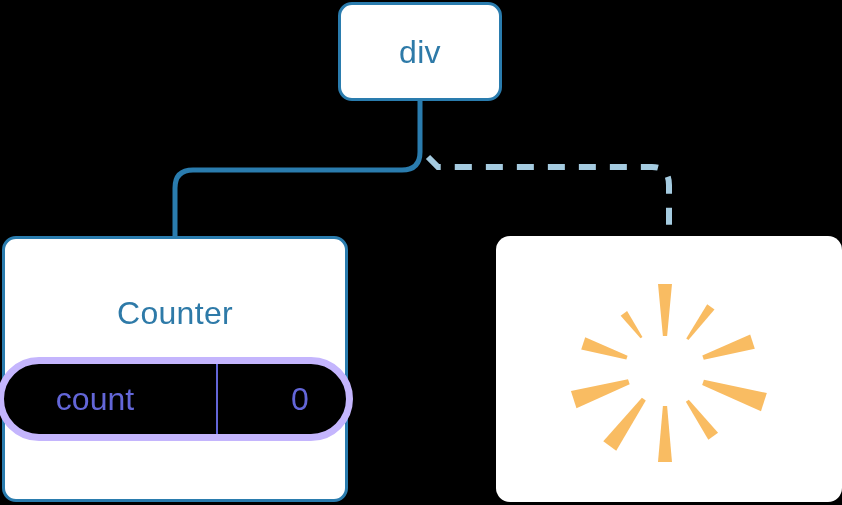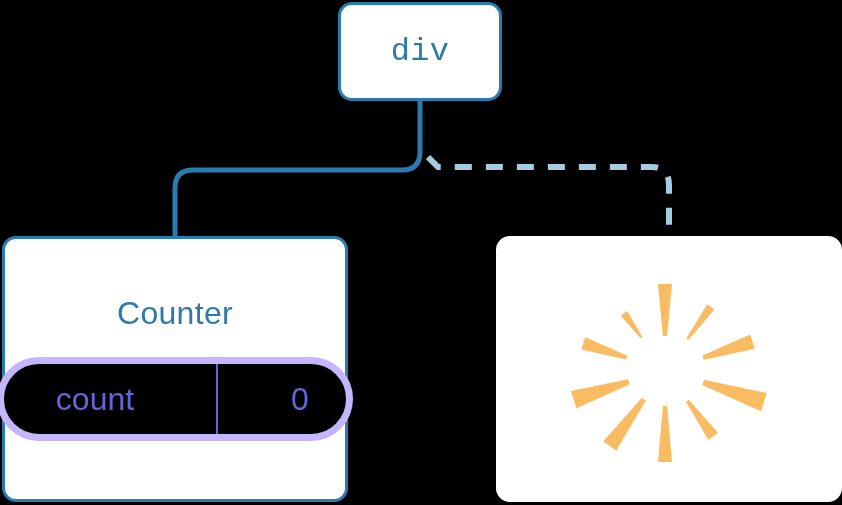--- a/index.html
+++ b/index.html
@@ -43,21 +43,20 @@
 
   
   #node-div {
     left: 338px;
     top: 2px;
     width: 164px;
     height: 99px;
     display: flex;
     align-items: center;
     justify-content: center;
-    font-family: Liberation Mono, monospace;
   }
   #node-div .node-title {
     color: #2e7aa8;
     font-size: 32px;
     line-height: 1;
     letter-spacing: 0.3px;
   }
 
   
   #node-counter {

